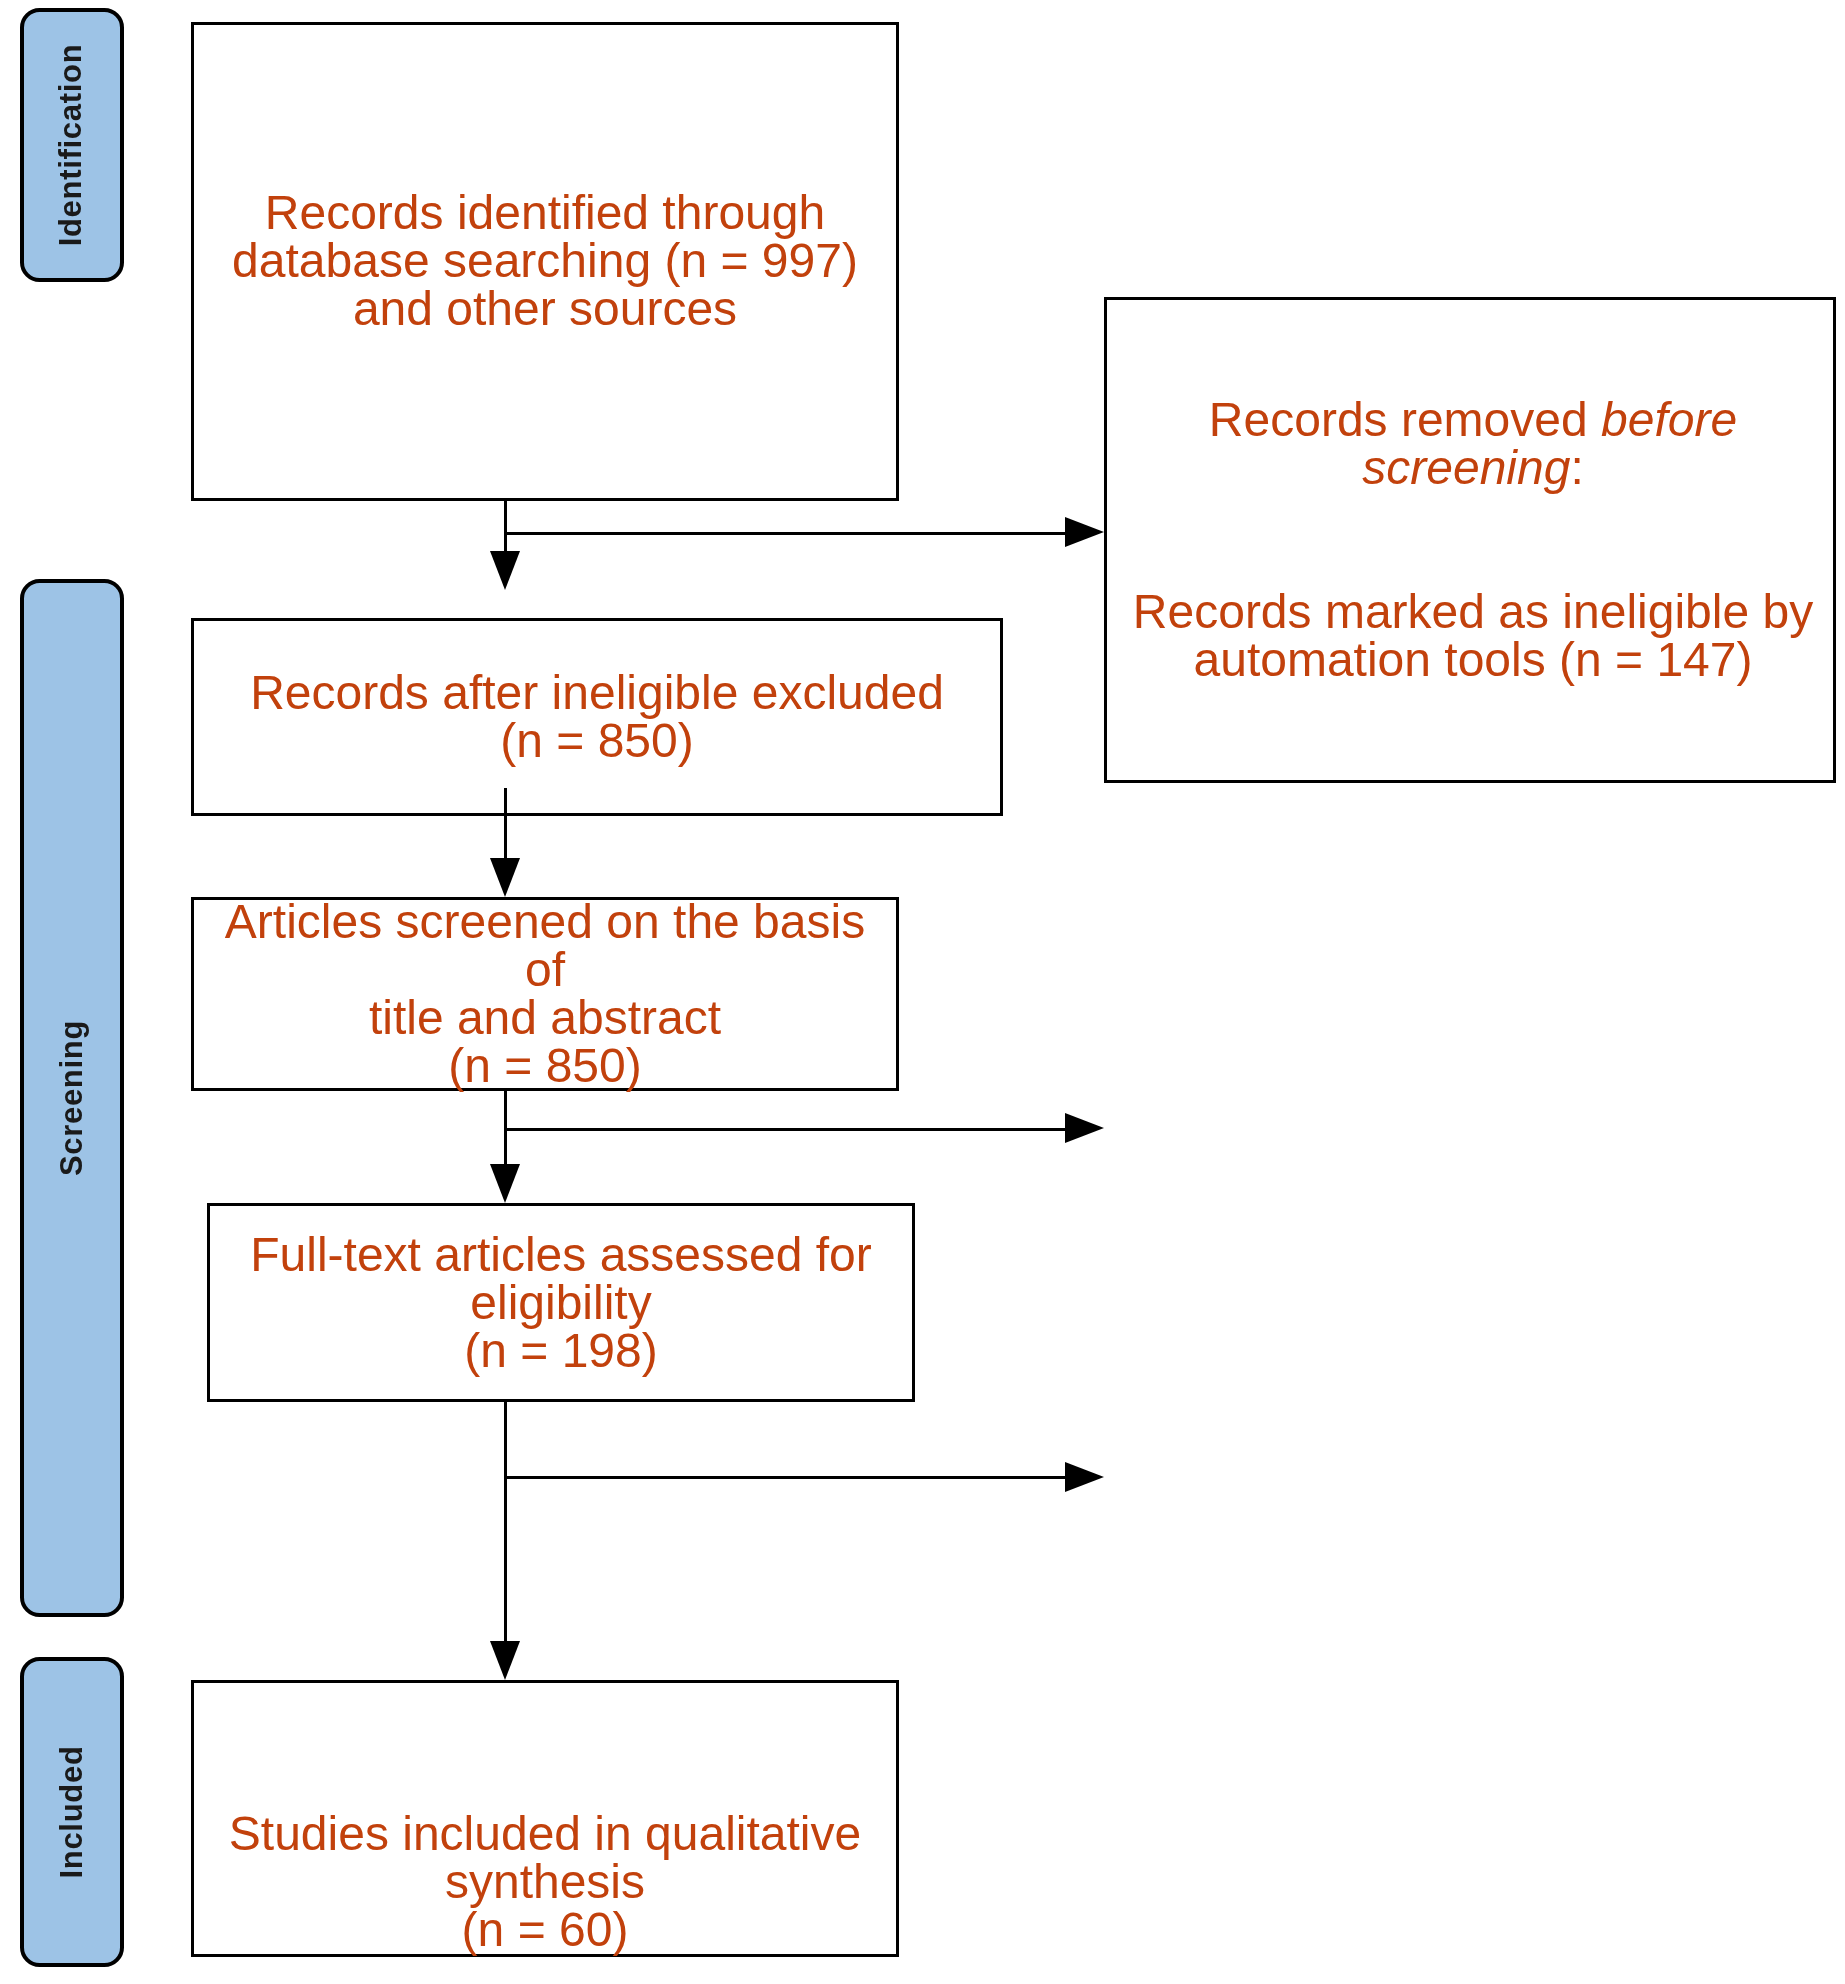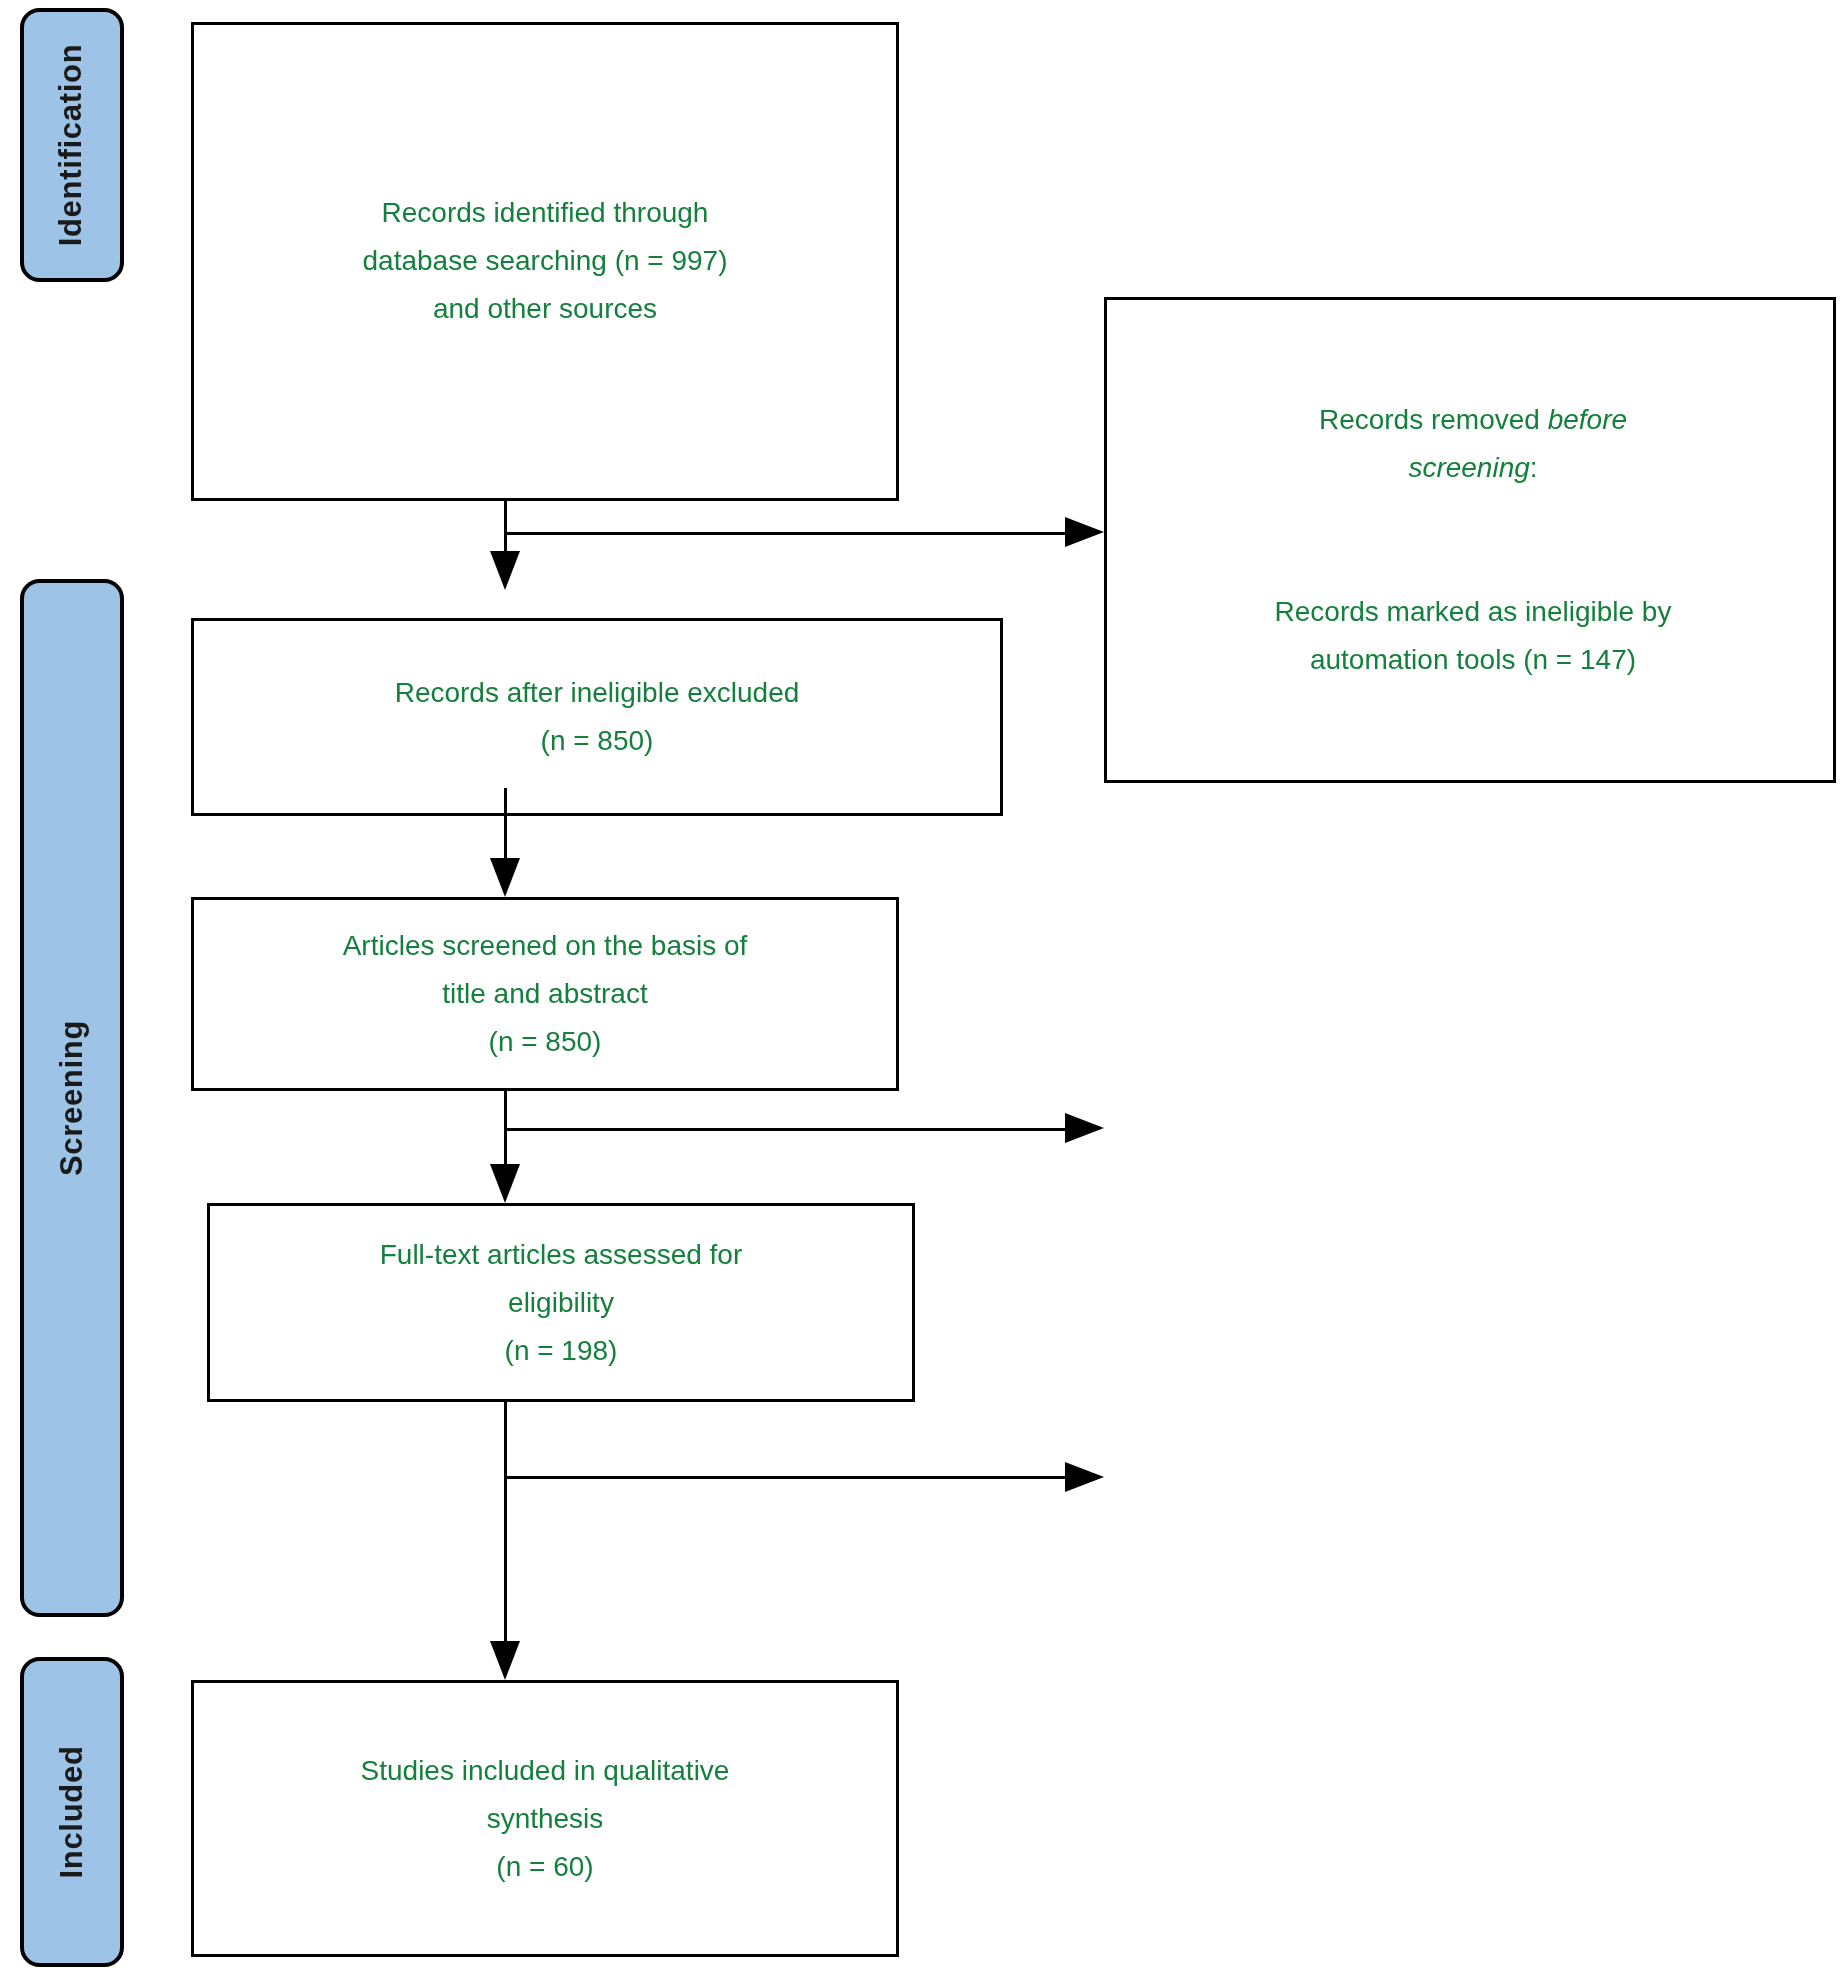--- a/index.html
+++ b/index.html
@@ -42,23 +42,23 @@
     background: #ffffff;
     border: 3.3px solid #000000;
     box-sizing: border-box;
     display: flex;
     align-items: center;
     justify-content: center;
     text-align: center;
   }
   .box-text {
     white-space: pre-line;
-    font-size: 28px;
+    font-size: 48px;
     line-height: 48px;
-    color: #15803d;
+    color: #c2410c;
     padding: 0 13px;
   }
   .it { font-style: italic; }
   .blank-line { height: 48px; }
   
   .vline {
     position: absolute;
     width: 2.6px;
     background: #000000;
   }
@@ -113,21 +113,21 @@
 title and abstract
 (n = 850)</div>
   </div>
 
   <div class="flow-box" style="left:191px; top:1203px; width:708px; height:199px;margin-left:16px;">
     <div class="box-text">Full-text articles assessed for
 eligibility
 (n = 198)</div>
   </div>
 
-  <div class="flow-box" style="left:191px; top:1680px; width:708px; height:277px;">
+  <div class="flow-box" style="left:191px; top:1680px; width:708px; height:277px;align-items:flex-end;">
     <div class="box-text">Studies included in qualitative
 synthesis
 (n = 60)</div>
   </div>
 
   <div class="flow-box" style="left:1104px; top:297px; width:732px; height:486px;padding-left:6px;">
     <div class="box-text">
       <span>Records removed </span><span class="it">before
 screening</span><span>:</span>
       <div class="blank-line"></div>

